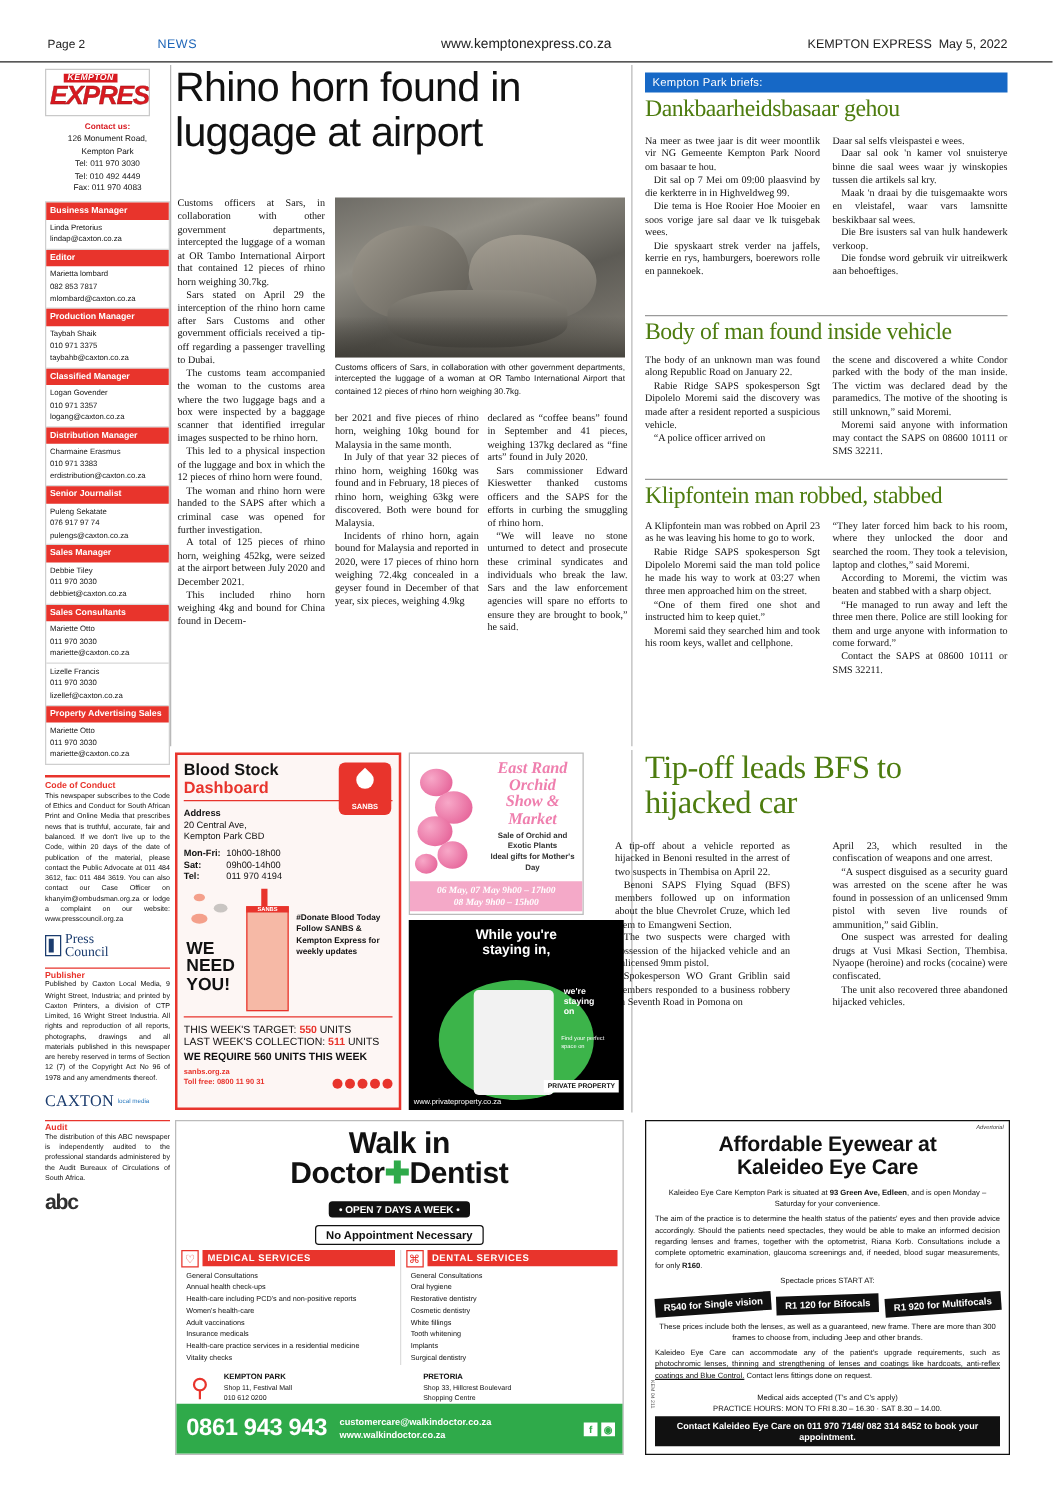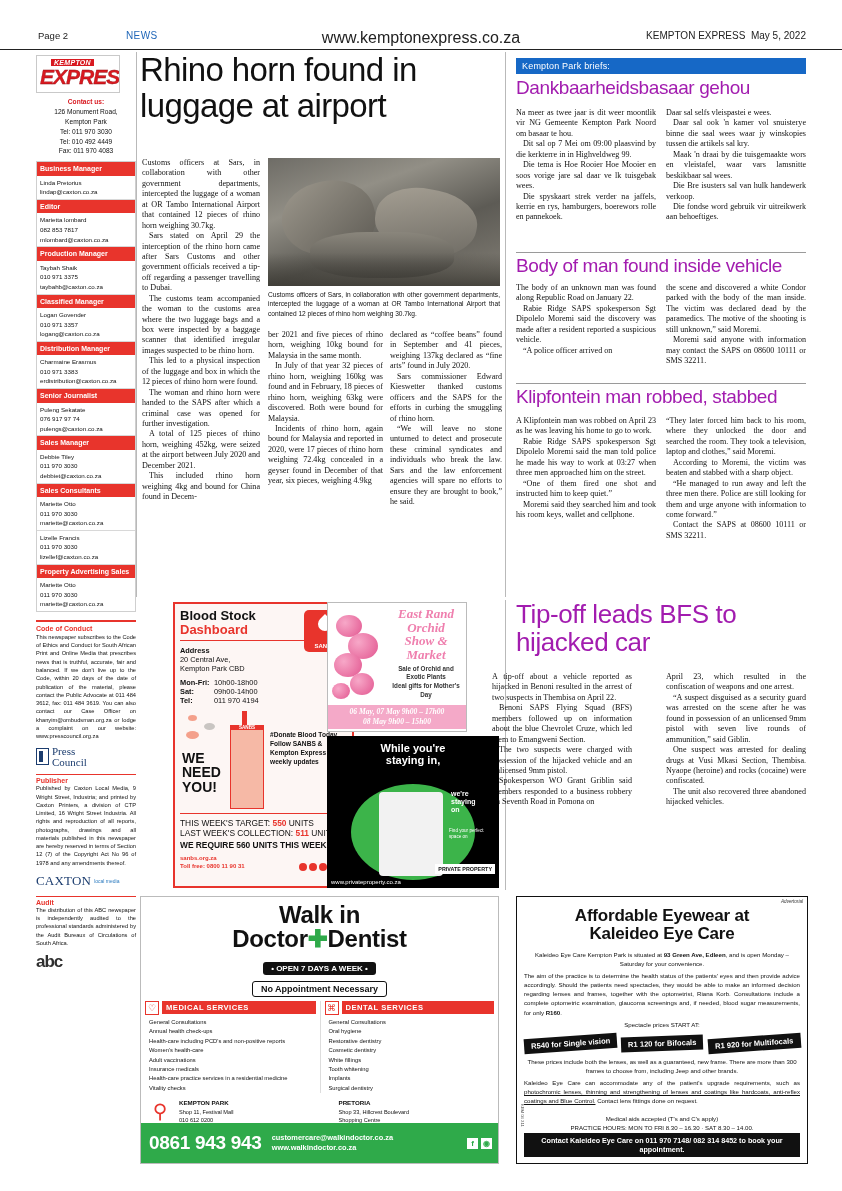--- a/index.html
+++ b/index.html
@@ -15,21 +15,21 @@
   .page { width:842px; height:1191px; position:relative; padding: 0; }
 
   
   .topbar {
     position:absolute; left:0; top:0; width:842px; height:50px;
     border-bottom: 1px solid #222;
     display:flex; align-items:center;
   }
   .topbar .pg { position:absolute; left:38px; top:30px; font-family:"Liberation Sans",sans-serif; font-size:9.5px; color:#222; }
   .topbar .sec { position:absolute; left:126px; top:30px; font-family:"Liberation Sans",sans-serif; font-size:10px; color:#1f66b8; letter-spacing:.4px;}
-  .topbar .url { position:absolute; left:0; right:0; top:29px; text-align:center; font-family:"Liberation Sans",sans-serif; font-size:16px; color:#222; }
+  .topbar .url { position:absolute; left:0; right:0; top:29px; text-align:center; font-family:"Liberation Sans",sans-serif; font-size:11px; color:#222; }
   .topbar .masth { position:absolute; right:36px; top:30px; font-family:"Liberation Sans",sans-serif; font-size:10px; color:#222; }
 
   
   .sidebar { position:absolute; left:36px; top:55px; width:100px; }
   .logo {
     width:84px; height:38px; border:1px solid #c9c9c9; background:#fff;
     position:relative; overflow:hidden;
   }
   .logo .kempton {
     position:absolute; left:14px; top:3px; font-family:"Liberation Sans",sans-serif;
@@ -104,30 +104,30 @@
     line-height:1.42; color:#111; text-align:justify;
   }
 
   
   .briefbar {
     position:absolute; background:#1668c6; color:#fff;
     font-family:"Liberation Sans",sans-serif; font-size:9px;
     padding:3px 6px; letter-spacing:.2px;
   }
   .sub-head {
-    position:absolute; font-family:Liberation Sans, sans-serif;
-    font-size:19px; line-height:1.05; color:#a21caf; letter-spacing:-.4px;
+    position:absolute; font-family:Liberation Serif, serif;
+    font-size:19px; line-height:1.05; color:#4d7c0f; letter-spacing:-.4px;
   }
   .hr-thin { position:absolute; height:1px; background:#9a9a9a; }
 
   
   .ad { position:absolute; background:#fff; }
 
   
-  .ad-blood { border:2px solid #e8342c; background:#fdf6f4;margin-left:33px; }
+  .ad-blood { border:2px solid #e8342c; background:#fdf6f4; }
   .bl-title { font-family:"Liberation Sans",sans-serif; font-weight:bold; font-size:13px; line-height:1.04; color:#111; }
   .bl-title span { color:#e8342c; }
   .sanbs-badge { position:absolute; right:6px; top:6px; width:42px; height:42px; background:#e8342c; border-radius:5px; color:#fff; font-family:"Liberation Sans",sans-serif; font-size:6px; font-weight:bold; display:flex; align-items:flex-end; justify-content:center; padding-bottom:3px; }
   .sanbs-badge:before{content:"";position:absolute;left:50%;top:7px;transform:translateX(-50%) rotate(45deg);width:14px;height:14px;background:#fff;border-radius:0 50% 50% 50%;}
   .bl-sub { font-family:"Liberation Sans",sans-serif; font-size:9px; color:#111; }
   .bl-big { font-family:"Liberation Sans",sans-serif; font-weight:bold; font-size:15px; line-height:1.05; color:#111; }
   .bl-big .r { color:#e8342c; }
   .bl-lbl { font-family:"Liberation Sans",sans-serif; font-weight:bold; font-size:7.4px; color:#111; }
   .bl-val { font-family:"Liberation Sans",sans-serif; font-size:7.4px; color:#111; }
   .bl-need { font-family:"Liberation Sans",sans-serif; font-weight:bold; font-size:14px; line-height:1.02; color:#111; }

